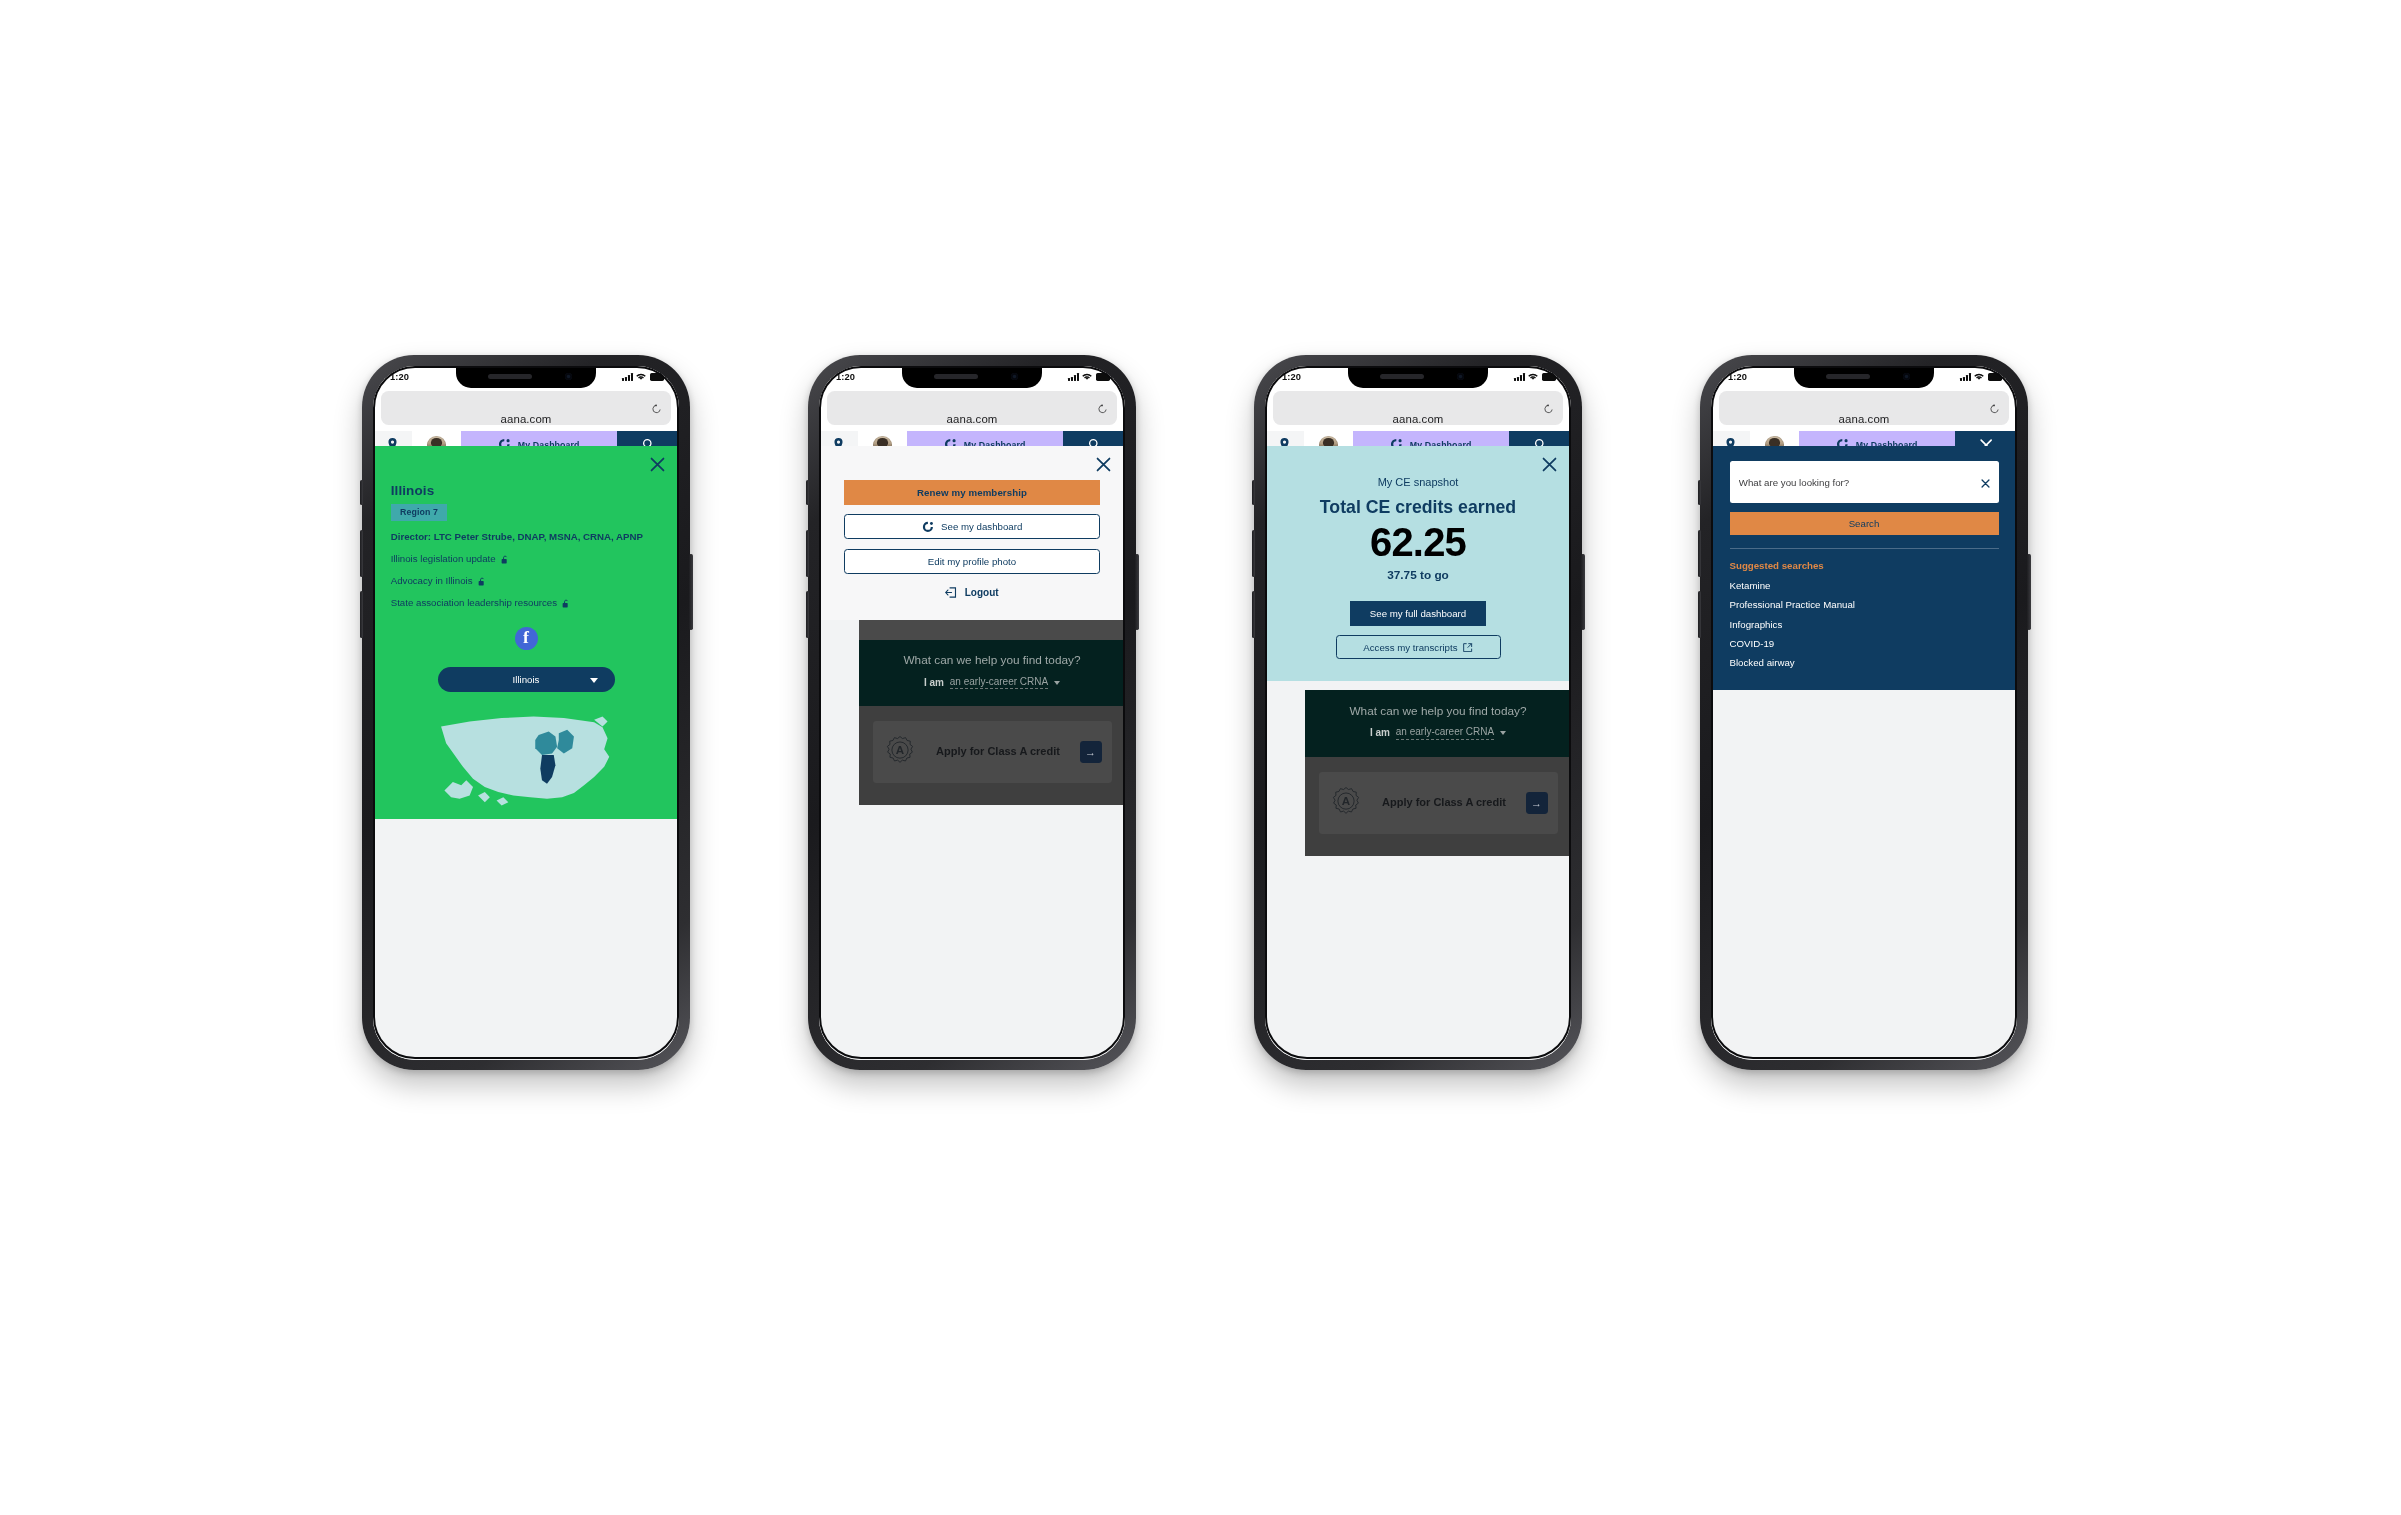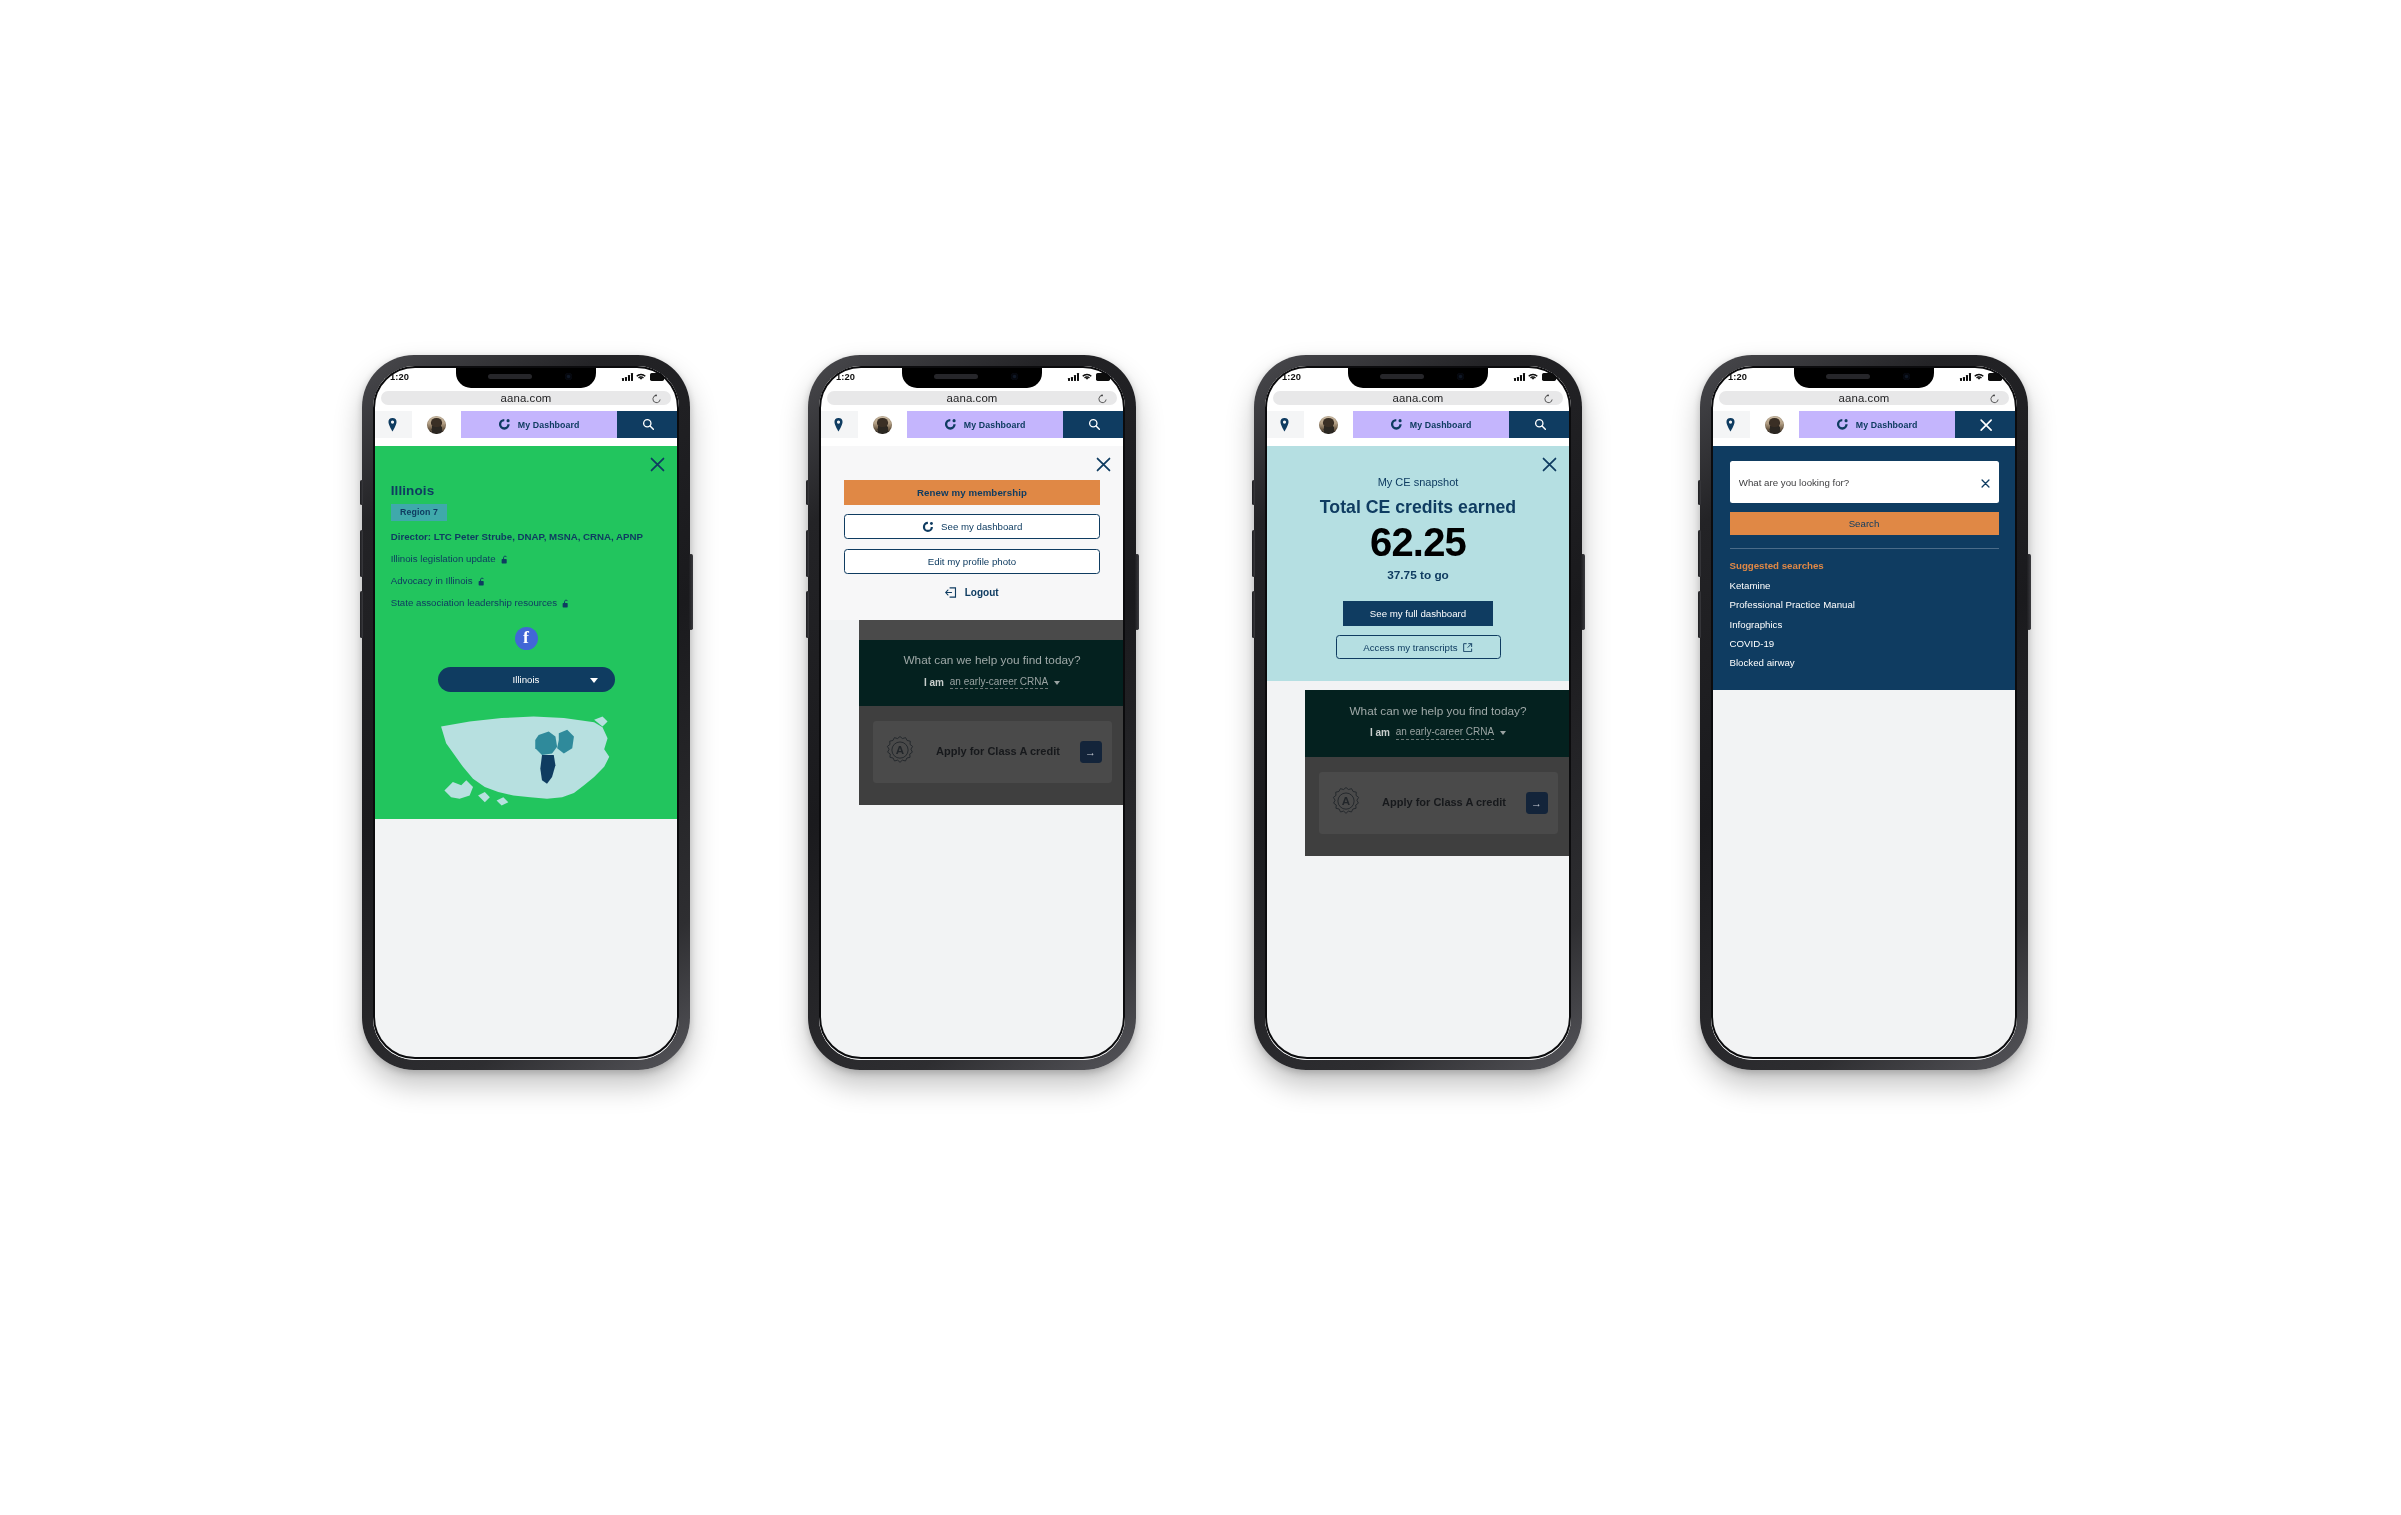--- a/index.html
+++ b/index.html
@@ -71,22 +71,22 @@
   .sig i:nth-child(4){ height:7.6px }
   .wifi{ width:10px; height:7.6px; position:relative; }
   .wifi svg{ display:block; }
   .batt{ width:14.3px; height:7.2px; border-radius:1.7px; background:#0d0d0d; position:relative; }
   .batt::after{ content:""; position:absolute; right:-2.1px; top:2.2px; width:1.3px; height:2.7px;
     background:#0d0d0d; border-radius:0 0.8px 0.8px 0; }
 
   
   .urlbar-wrap{ background:#fff; padding:3.4px 7.6px 5.9px; position:relative; z-index:15; }
   .urlbar{
-    height:14px; background:#e8e8e9; border-radius:7.6px;
-    display:flex; align-items:center; justify-content:center; position:relative;
+    height:34px; background:#e8e8e9; border-radius:7.6px;
+    display:flex; align-items:flex-end; justify-content:center; position:relative;
   }
   .url-text{ font-size:11.4px; color:#1c1c1e; letter-spacing:0.1px; }
   .reload{ position:absolute; right:9.3px; top:50%; transform:translateY(-50%); width:11px; height:11px; }
 
   
   .sitenav{ display:flex; height:27px; position:relative; z-index:12; }
   .nv{ display:flex; align-items:center; justify-content:center; }
   .nv-pin{ flex:0 0 39px; background:#f4f5f6; }
   .nv-avatar{ flex:0 0 49px; background:#ffffff; }
   .nv-dash{ flex:1 1 auto; background:#c4b5fd; gap:6.7px; }
@@ -161,21 +161,21 @@
     margin-top:13.5px; color:#0f3c61; font-size:10px; font-weight:700; cursor:pointer;
   }
 
   
   .p3-panel{ background:#b5dfe2; padding:30px 22px 22px; text-align:center; }
   .ce-kicker{ font-size:11px; color:#0f3c61; font-weight:400; }
   .ce-head{ margin-top:9.3px; font-size:17.7px; font-weight:700; color:#0f3c61; line-height:1.22; }
   .ce-num{ margin-top:2.5px; font-size:40px; font-weight:700; color:#000000; line-height:1.08; letter-spacing:-0.8px; }
   .ce-togo{ margin-top:3.4px; font-size:11.8px; font-weight:700; color:#0f3c61; }
   .ce-btn-solid{
-    display:block; width:150px; height:24.4px; margin:19.4px auto 0;
+    display:block; width:136px; height:24.4px; margin:19.4px auto 0;
     background:#0f3c61; color:#fff; border:0; font-size:9.7px; cursor:pointer;
     font-family:"Liberation Sans",sans-serif;
   }
   .ce-btn-ghost{
     display:flex; align-items:center; justify-content:center; gap:5.9px;
     width:165px; height:24.4px; margin:9.3px auto 0; background:transparent;
     border:1.1px solid #0f3c61; border-radius:3.4px; color:#0f3c61;
     font-size:9.7px; cursor:pointer; font-family:"Liberation Sans",sans-serif;
   }
 

